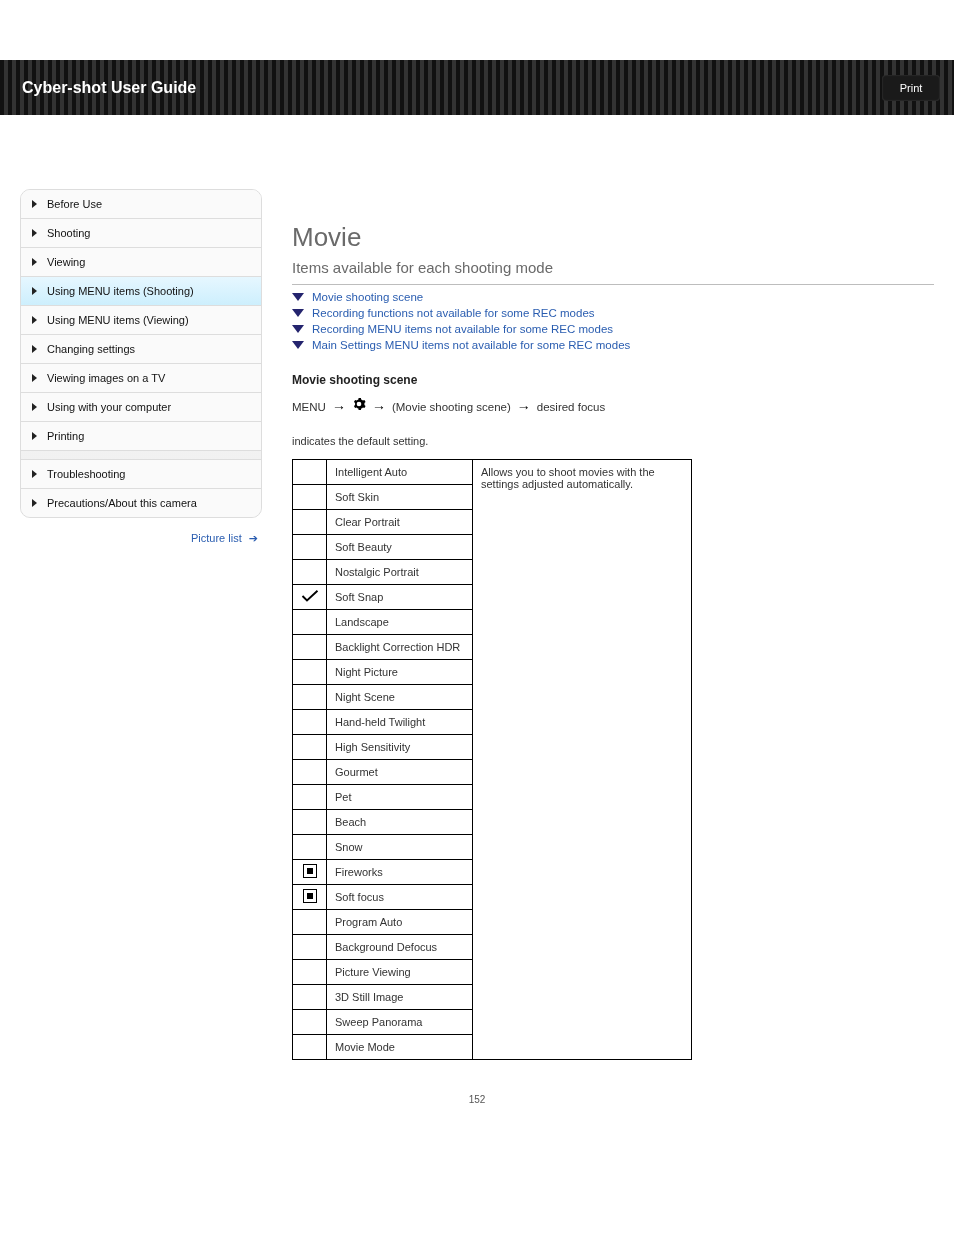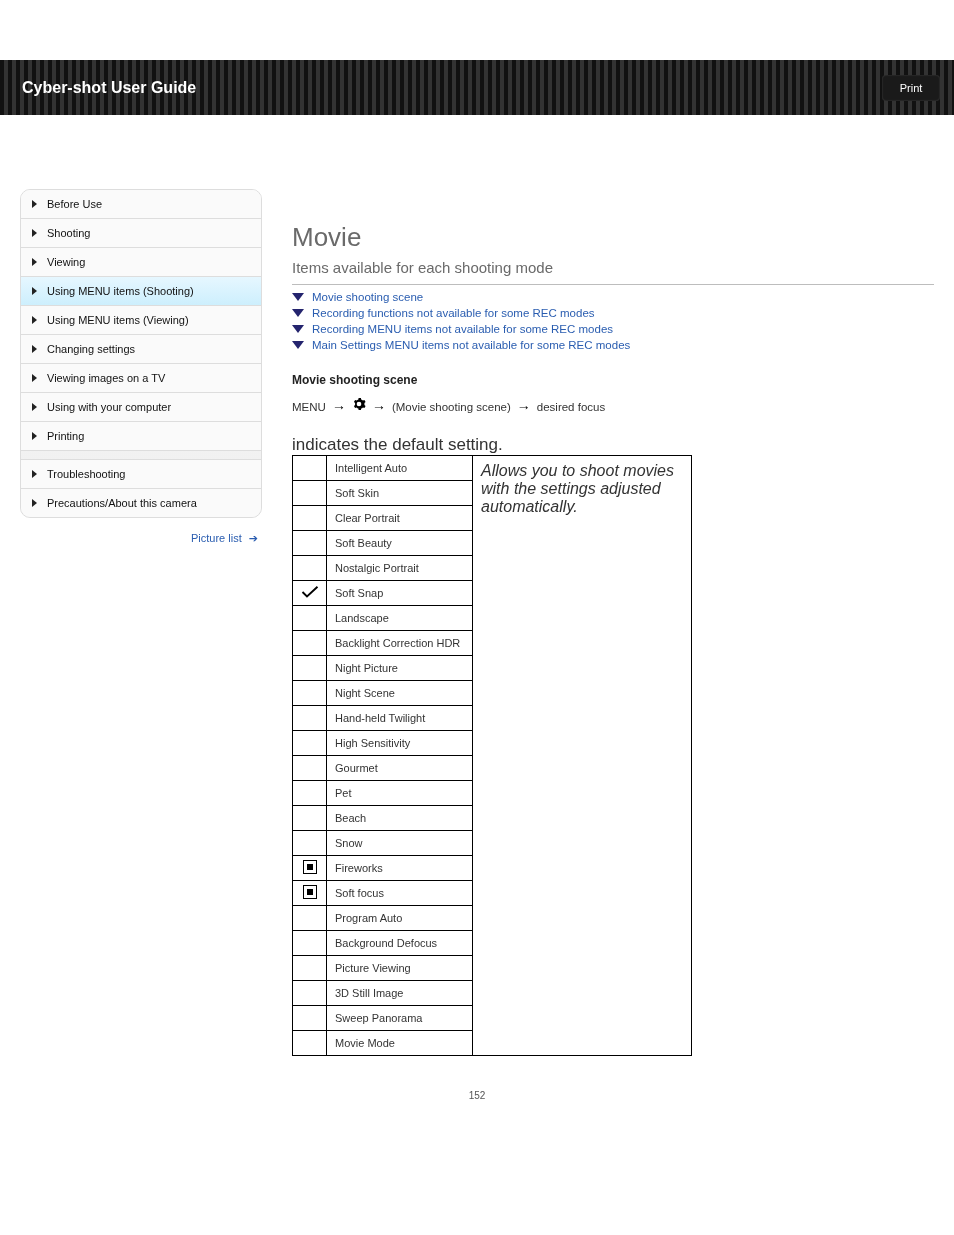--- a/index.html
+++ b/index.html
@@ -161,21 +161,21 @@
     width: 400px;
     font-size: 11px;
   }
   .settings-table td {
     border: 1px solid #000;
     padding: 6px 8px;
     vertical-align: top;
   }
   .settings-table .mark-col { width: 34px; text-align: center; padding: 4px; }
   .settings-table .label-col { width: 146px; }
-  .settings-table .desc-col { font-size: 16px; color: #333; font-style: italic; }
+  .settings-table .desc-col { font-size: 11px; color: #333; }
   .checkmark-icon svg { width: 18px; height: 14px; }
   .dot-box {
     display: inline-block;
     width: 14px;
     height: 14px;
     border: 1.5px solid #000;
     position: relative;
   }
   .dot-box::after {
     content: "";
@@ -241,21 +241,21 @@
         <svg viewBox="0 0 24 24">
             <path fill="#000" d="M12 8a4 4 0 1 0 0 8 4 4 0 0 0 0-8zm9.4 4c0 .6-.1 1.2-.2 1.8l2.1 1.6-2 3.5-2.5-1a8 8 0 0 1-3.1 1.8l-.4 2.6h-4l-.4-2.6a8 8 0 0 1-3.1-1.8l-2.5 1-2-3.5 2.1-1.6c-.1-.6-.2-1.2-.2-1.8s.1-1.2.2-1.8L3.3 8.6l2-3.5 2.5 1A8 8 0 0 1 10.9 4.3L11.3 1.7h4l.4 2.6a8 8 0 0 1 3.1 1.8l2.5-1 2 3.5-2.1 1.6c.1.6.2 1.2.2 1.8z"></path>
           </svg>
       </span>
       <span class="arrow">→</span>
       <span> (Movie shooting scene) </span>
       <span class="arrow">→</span>
       <span> desired focus</span>
     </div>
 
-    <div style="font-size:17px; "> indicates the default setting.</div>
+    <div style="font-size:11px; margin-bottom:12px;"> indicates the default setting.</div>
 
     <table class="settings-table">
       <tbody>
           <tr>
         <td class="mark-col"></td>
         <td class="label-col">Intelligent Auto</td>
         <td class="desc-col" rowspan="24">Allows you to shoot movies with the settings adjusted automatically.</td>
       </tr>
       <tr>
             <td class="mark-col"></td>

